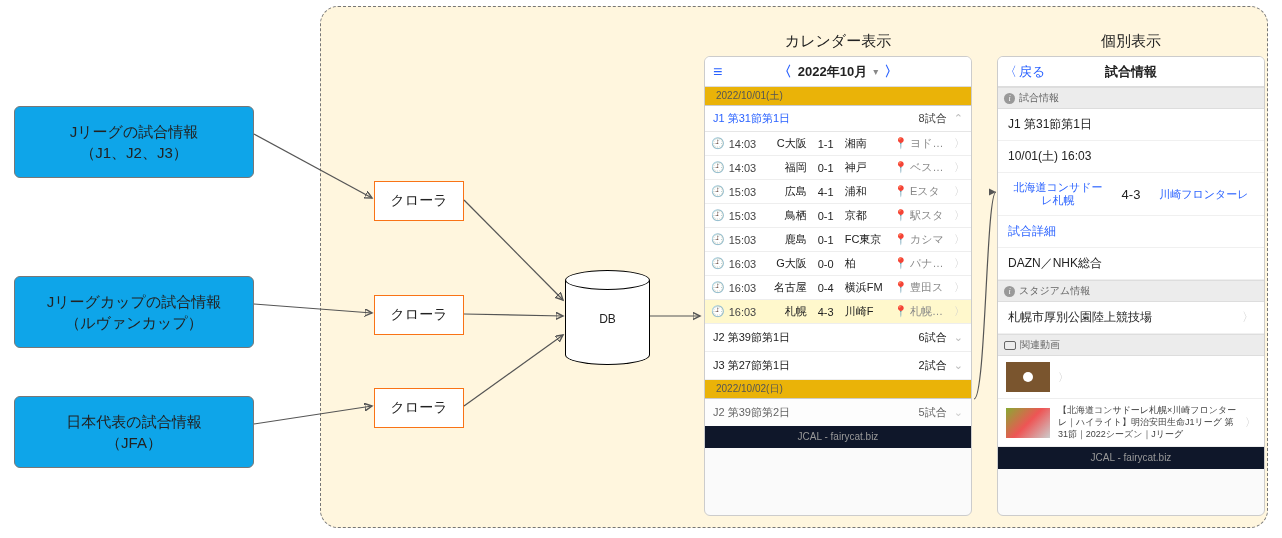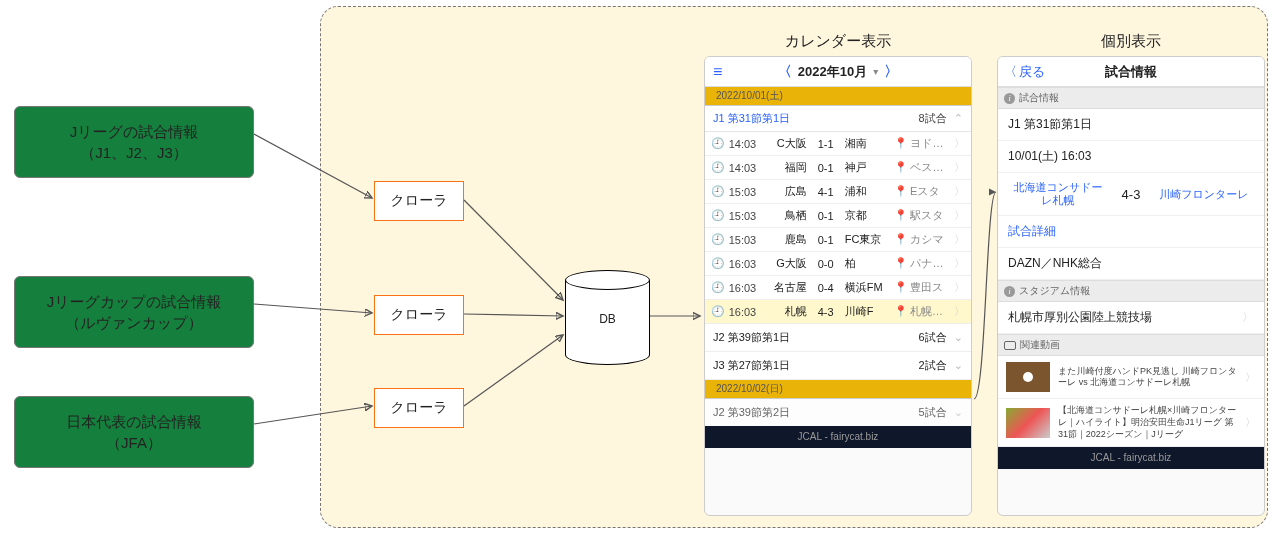--- a/index.html
+++ b/index.html
@@ -7,21 +7,21 @@
   .stage { position: relative; width: 1282px; height: 538px; }
 
   
   .source-box {
     position: absolute;
     width: 240px;
     padding: 14px 8px;
     text-align: center;
     border: 1px solid #777;
     border-radius: 6px;
-    background: #15803d;
+    background: #0ea5e9;
     font-size: 15px;
     line-height: 1.4;
   }
 
   
   .crawler-box {
     position: absolute;
     width: 90px;
     padding: 10px 0;
     text-align: center;
@@ -383,21 +383,20 @@
     </div>
 
     <div class="det-sec-bar">
       <span style="display:inline-block;width:12px;height:9px;border:1.5px solid #666;border-radius:2px;"></span>
       <span>関連動画</span>
     </div>
     <div class="det-video-row">
       <div class="det-thumb">
           <span class="dot"></span>
         </div>
-      <div class="det-video-text">また川崎付度ハンドPK見逃し 川崎フロンターレ vs 北海道コンサドーレ札幌</div>
       <span class="chev">〉</span>
     </div>
     <div class="det-video-row">
       <div class="det-thumb det-thumb2"></div>
       <div class="det-video-text">【北海道コンサドーレ札幌×川崎フロンターレ｜ハイライト】明治安田生命J1リーグ 第31節｜2022シーズン｜Jリーグ</div>
       <span class="chev">〉</span>
     </div>
 
     <div class="phone-footer">JCAL - fairycat.biz</div>
   </div>

